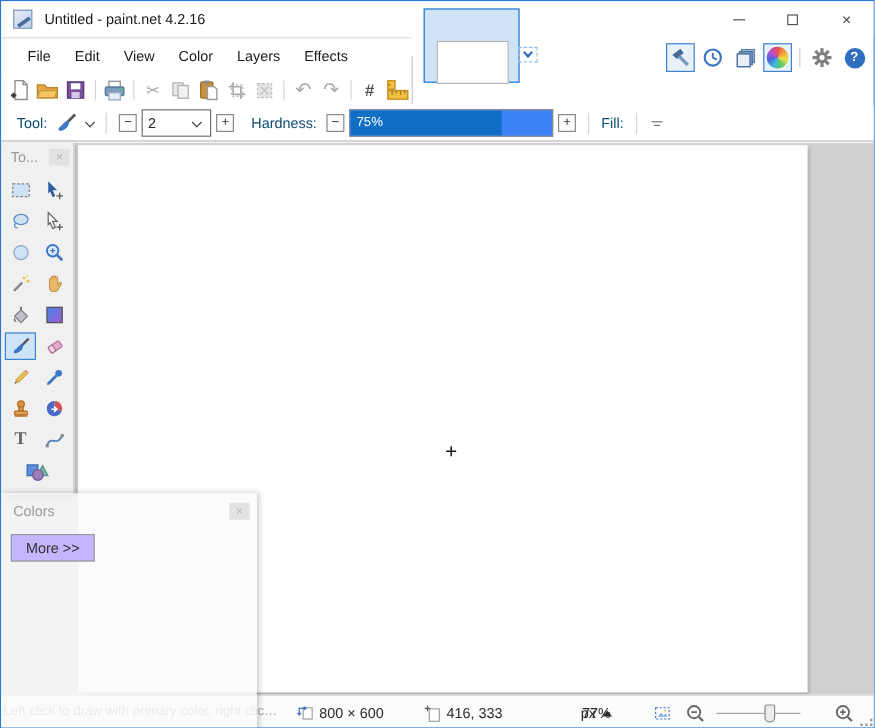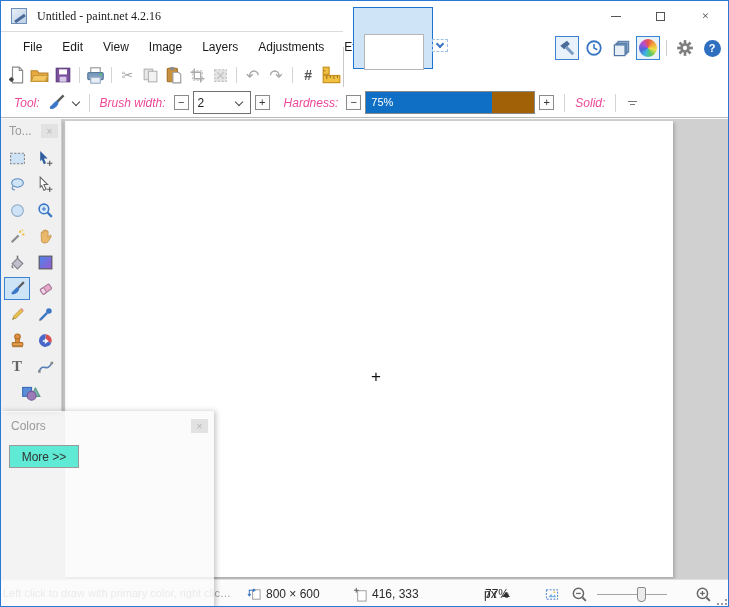--- a/index.html
+++ b/index.html
@@ -1,20 +1,20 @@
 <!DOCTYPE html>
 <html><head>
 <meta charset="utf-8">
 <style>
   * { margin:0; padding:0; box-sizing:border-box; }
   html,body { width:729px; height:607px; font-family:"Liberation Sans", sans-serif; }
   .window { position:relative; width:729px; height:607px; background:#fff; border:1px solid #2b79d7; overflow:hidden; font-size:12px; color:#222; }
 
   
-  .titlebar { position:absolute; left:0; top:0; width:100%; height:30px; background:#fff; display:flex; align-items:center;font-family:Liberation Serif, serif; }
+  .titlebar { position:absolute; left:0; top:0; width:100%; height:30px; background:#fff; display:flex; align-items:center; }
   .app-icon { width:16px; height:16px; margin:0 10px 0 10px; position:relative; background:linear-gradient(135deg,#e8eef6,#b9cfe8); border:1px solid #6f8fb5; }
   .app-icon::after { content:""; position:absolute; left:2px; top:8px; width:12px; height:3px; background:#4a6a9a; transform:rotate(-35deg); }
   .title-text { font-size:12px; color:#1a1a1a; }
   .win-btns { position:absolute; right:0; top:0; height:30px; display:flex; }
   .win-btn { width:45px; height:30px; display:flex; align-items:center; justify-content:center; color:#444; font-size:13px; }
   .min-glyph { width:10px; height:1px; background:#555; display:inline-block; }
   .max-glyph { width:9px; height:9px; border:1px solid #555; display:inline-block; }
 
   
   .menubar { position:absolute; left:0; top:30px; width:342px; height:30px; border-top:1px solid #dcdcdc; display:flex; align-items:center; padding-left:12px; background:#fff; }
@@ -37,26 +37,26 @@
 
   
   .strip-divider { position:absolute; left:342px; top:46px; width:1px; height:40px; background:#c9c9c9; }
   .thumb { position:absolute; left:352px; top:6px; width:80px; height:62px; border:1px solid #1c76d1; background:#cfe4f7; z-index:6; }
   .thumb-inner { position:absolute; left:10px; top:26px; width:60px; height:36px; background:#fff; border:1px solid #b5b5b5; }
   .imglist-btn { position:absolute; left:431px; top:38px; width:16px; height:13px; border:1px dashed #9ec1e8; z-index:6; display:flex; align-items:center; justify-content:center; }
   .chev-down { width:6px; height:6px; border-right:2px solid #3b76c4; border-bottom:2px solid #3b76c4; transform:rotate(45deg); margin-top:-3px; }
 
   
   .optionsbar { position:absolute; left:0; top:87px; width:729px; height:30px; background:#fff; border-bottom:1px solid #b9b9b9; display:flex; align-items:center; font-size:12px; }
-  .opt-label { color:#ec4899; margin:0 4px;font-style:italic; }
+  .opt-label { color:#0c4a6e; margin:0 4px; }
   .caret { width:6px; height:6px; border-right:1px solid #444; border-bottom:1px solid #444; transform:rotate(45deg); margin:-2px 4px 0 4px; }
   .mini-btn { width:15px; height:15px; border:1px solid #8a8a8a; background:#fdfdfd; display:flex; align-items:center; justify-content:center; font-size:11px; color:#333; line-height:1; margin:0 4px; }
   .combo { height:23px; border:1px solid #707070; background:#fff; display:flex; align-items:center; justify-content:space-between; padding:0 4px; }
   .combo.light { border-color:#999; }
-  .hardness-track { position:relative; width:170px; height:23px; border:1px solid #8a8a8a; background:#a16207; overflow:hidden; }
+  .hardness-track { position:relative; width:170px; height:23px; border:1px solid #8a8a8a; background:#3b82f6; overflow:hidden; }
   .hardness-fill { position:absolute; left:0; top:0; bottom:0; background:#0f6fc5; }
   .hardness-text { position:absolute; left:5px; top:4px; color:#fff; font-size:11px; z-index:2; }
   .opt-sep { width:1px; height:18px; background:#d5d5d5; margin:0 6px; }
   .overflow-icon { display:flex; flex-direction:column; gap:2px; margin-left:6px; }
   .overflow-icon i { display:block; width:9px; height:1px; background:#777; }
   .overflow-icon i.short { width:5px; margin-left:2px; }
 
   
   .workspace { position:absolute; left:0; top:118px; width:729px; height:460px; background:#d0d0d0; }
   .canvas { position:absolute; left:64px; top:2px; width:608px; height:456px; background:#fff; box-shadow:2px 2px 3px rgba(0,0,0,0.18); }
@@ -71,21 +71,21 @@
   .tool-cell { width:26px; height:23px; display:flex; align-items:center; justify-content:center; border:1px solid transparent; }
   .tool-cell.selected { background:#cde4f7; border-color:#3b82d0; }
   .tool-cell.span2 { grid-column:1 / span 2; justify-self:center; }
   .ttext { font-family:"Liberation Serif", serif; font-size:15px; font-weight:bold; color:#666; }
 
   
   .colors-panel { position:absolute; left:0; top:410px; width:213px; height:197px; background:rgba(250,250,250,0.82); box-shadow:2px 0 5px rgba(0,0,0,0.22); z-index:10; overflow:hidden; }
   .colors-header { height:26px; display:flex; align-items:center; justify-content:space-between; padding:4px 6px 0 10px; }
   .colors-row { display:flex; align-items:center; margin:8px 8px 0 8px; gap:7px; }
   .mode-select { width:120px; height:24px; }
-  .more-btn { width:70px; height:23px; background:#5eead4; border:1px solid #9a9a9a; display:flex; align-items:center; justify-content:center; font-size:12px; color:#333; }
+  .more-btn { width:70px; height:23px; background:#c4b5fd; border:1px solid #9a9a9a; display:flex; align-items:center; justify-content:center; font-size:12px; color:#333; }
 
   
   .statusbar { position:absolute; left:0; top:578px; width:729px; height:29px; background:#fbfbfb; border-top:1px solid #dedede; display:flex; align-items:center; font-size:12px; color:#2a2a2a; z-index:2; }
   .hint { position:absolute; left:2px; top:7px; width:232px; white-space:nowrap; overflow:hidden; text-overflow:ellipsis; color:#a3a3a3; font-size:11px; }
   .sb-item { display:flex; align-items:center; gap:4px; }
   .sb-size { position:absolute; left:246px; }
   .sb-pos { position:absolute; left:352px; }
   .sb-unit { position:absolute; left:464px; display:flex; align-items:center; gap:5px;padding-left:19px; }
   .tri-up { width:0; height:0; border-left:4px solid transparent; border-right:4px solid transparent; border-bottom:5px solid #333; }
   .sb-zoomval { position:absolute; left:484px; }
@@ -115,23 +115,22 @@
       <div class="win-btn">
           <span>×</span>
         </div>
     </div>
   </div>
 
   <div class="menubar">
     <div class="menu-item">File</div>
     <div class="menu-item">Edit</div>
     <div class="menu-item">View</div>
-    <div class="menu-item">Image</div>
+    <div class="menu-item">Color</div>
     <div class="menu-item">Layers</div>
-    <div class="menu-item">Adjustments</div>
     <div class="menu-item">Effects</div>
   </div>
 
   <div class="quick-toggles">
     <div class="toggle boxed">
       <svg width="18" height="18" viewBox="0 0 16 16">
         <polygon points="2,6 8,1.5 10.5,4.5 5.5,9" fill="#4a6a9a"></polygon>
         <line x1="7" y1="7" x2="13.5" y2="13.5" stroke="#7a9ac0" stroke-width="2.6"></line>
       </svg>
     </div>
@@ -257,36 +256,35 @@
   <div class="optionsbar">
     <span class="opt-label" style="margin-left:13px">Tool:</span>
     <span class="tb-icon">
       <svg width="19" height="19" viewBox="0 0 16 16">
         <line x1="14" y1="2" x2="8.5" y2="7.5" stroke="#5a5a5a" stroke-width="2"></line>
         <path d="M9,6.5 C11,8.5 8,13 4,13.5 C2,13.8 2,12 3,11 C5,9.5 6,8 7.5,6.8 Z" fill="#3c78c8"></path>
       </svg>
     </span>
     <span class="caret"></span>
     <span class="opt-sep"></span>
-    <span class="opt-label">Brush width:</span>
     <span class="mini-btn">−</span>
     <div class="combo" style="width:58px">
       <span>2</span>
       <span class="caret"></span>
     </div>
     <span class="mini-btn">+</span>
     <span class="opt-label" style="margin-left:10px">Hardness:</span>
     <span class="mini-btn">−</span>
     <div class="hardness-track">
       <div class="hardness-fill" style="width:75%"></div>
       <span class="hardness-text">75%</span>
     </div>
     <span class="mini-btn">+</span>
     <span class="opt-sep"></span>
-    <span class="opt-label">Solid:</span>
+    <span class="opt-label">Fill:</span>
     <span class="opt-sep"></span>
     <div class="overflow-icon">
         <i></i>
         <i class="short"></i>
       </div>
   </div>
 
   <div class="workspace">
     <div class="canvas">
       <span class="crosshair">+</span>

